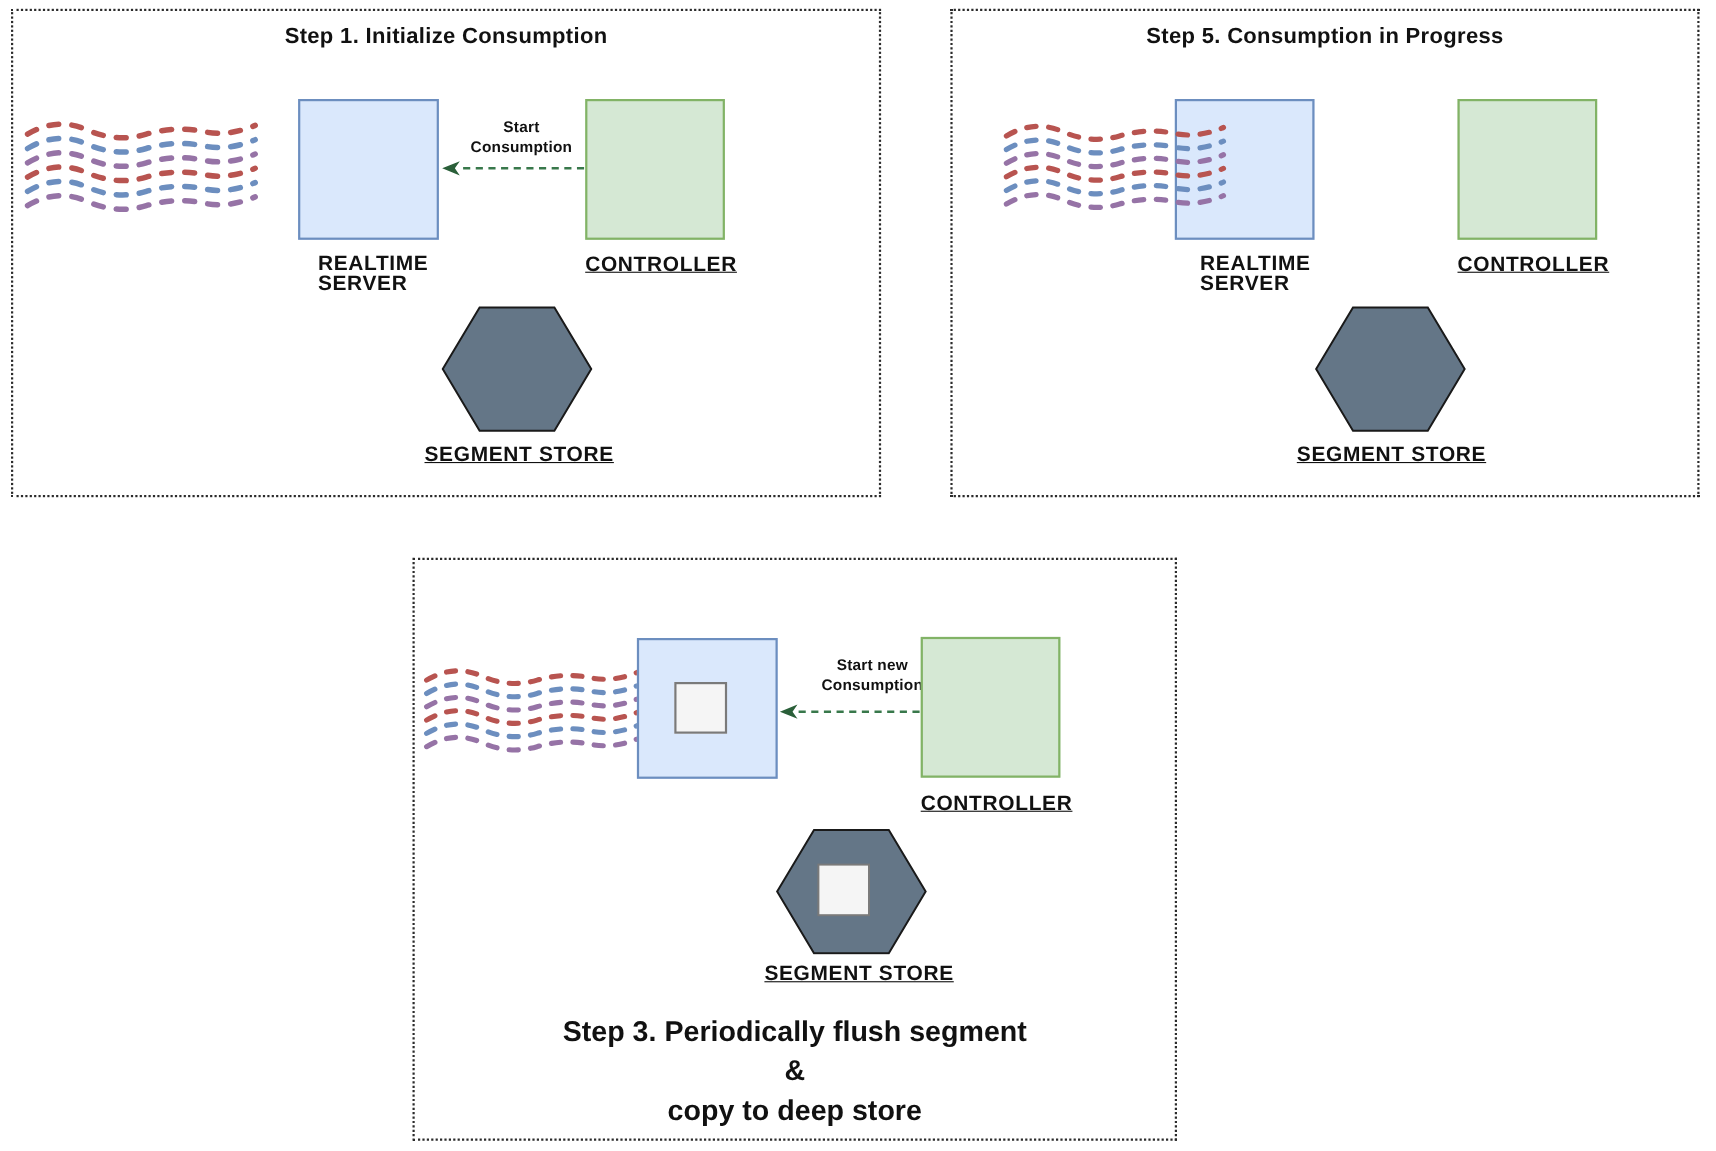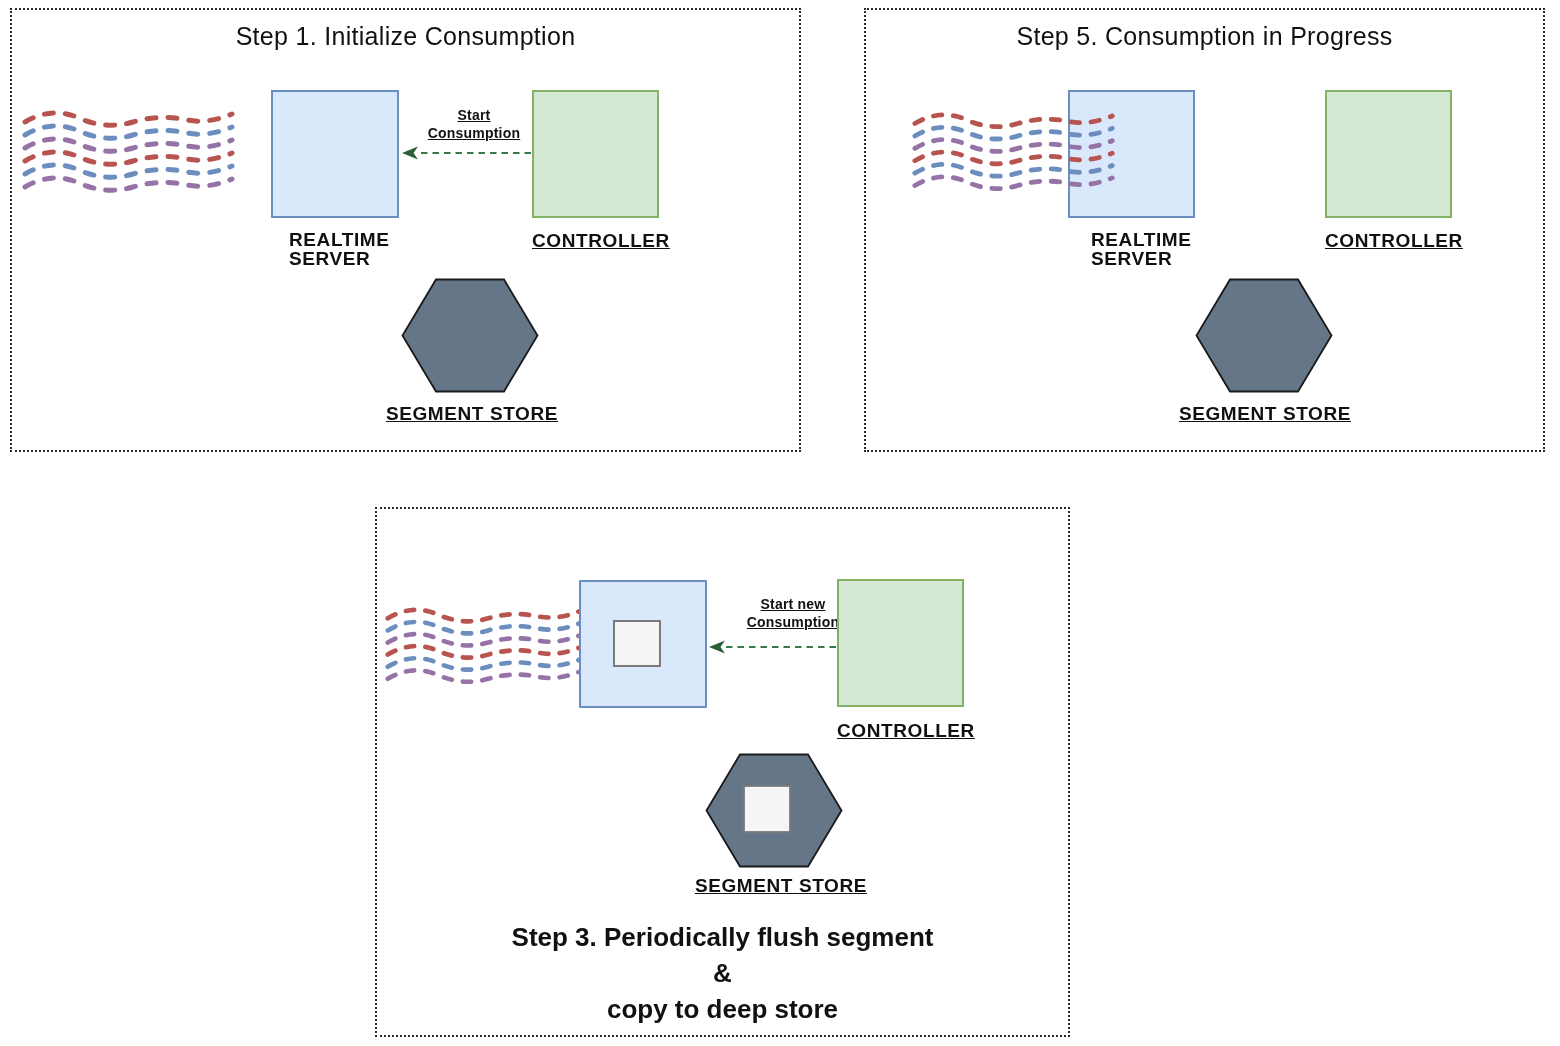--- a/index.html
+++ b/index.html
@@ -11,28 +11,28 @@
     color:var(--text,#111);
     overflow:hidden;
   }
   .panel{position:absolute;border:2px dotted #2b2b2b;background:#fff;box-sizing:border-box;}
   #panel-step1{left:10px;top:8px;width:791px;height:444px;}
   #panel-step2{left:864px;top:8px;width:681px;height:444px;}
   #panel-step3{left:375px;top:507px;width:695px;height:530px;}
   .panel > *{position:absolute;}
   .panel-title{
     left:0;right:0;top:12px;margin:0;text-align:center;
-    font-size:25px;font-weight:400;letter-spacing:.3px;
+    font-size:20px;font-weight:700;letter-spacing:.3px;
   }
   .box{box-sizing:border-box;}
   .box.blue{background:var(--box-blue-fill);border:2px solid var(--box-blue-stroke);}
   .box.green{background:var(--box-green-fill);border:2px solid var(--box-green-stroke);}
   .label{font-size:19px;font-weight:600;letter-spacing:.6px;white-space:pre-line;line-height:19px;}
   .label.center{text-align:center;text-decoration:underline;}
-  .arrow-label{font-size:14px;font-weight:600;letter-spacing:.2px;line-height:18px;text-align:center;white-space:pre-line;text-decoration:underline;}
+  .arrow-label{font-size:14px;font-weight:600;letter-spacing:.2px;line-height:18px;text-align:center;white-space:pre-line;}
   .stream path{fill:none;stroke-width:5;stroke-dasharray:9 12;stroke-linecap:round;}
   .stream path:nth-child(3n+1){stroke:var(--stream-red);}
   .stream path:nth-child(3n+2){stroke:var(--stream-blue);}
   .stream path:nth-child(3n){stroke:var(--stream-purple);}
   .arrow line{stroke:var(--arrow-stroke);stroke-width:2.2;stroke-dasharray:6.5 5;}
   .arrow polygon{fill:var(--arrow-head);}
   .hex polygon{fill:var(--hexagon-fill);stroke:var(--hexagon-stroke);stroke-width:1.8;}
   .hex rect{fill:var(--square-fill);stroke:var(--square-stroke);stroke-width:1.8;}
   .inner-square{box-sizing:border-box;background:var(--square-fill);border:2px solid var(--square-stroke);}
   .caption{left:0;right:0;text-align:center;font-size:26px;font-weight:700;white-space:pre-line;line-height:36px;margin:0;}

